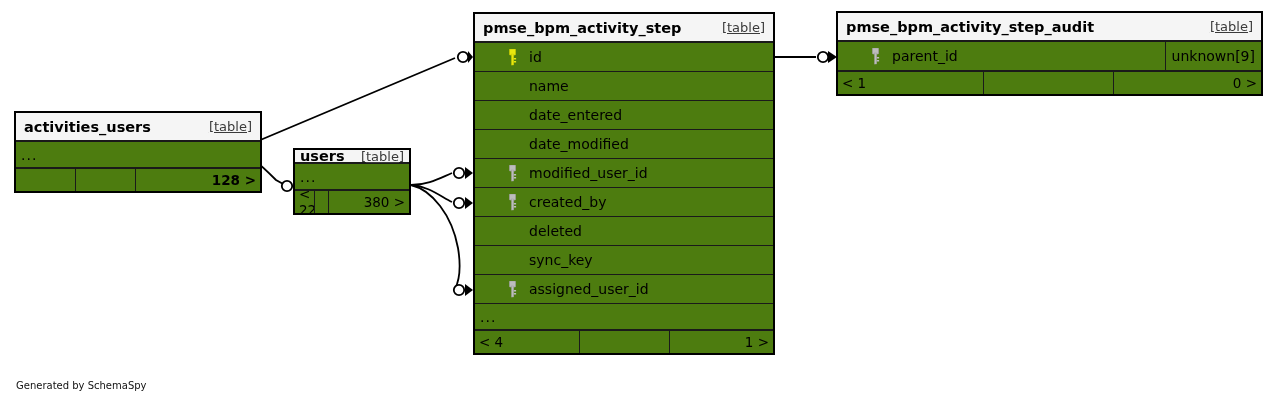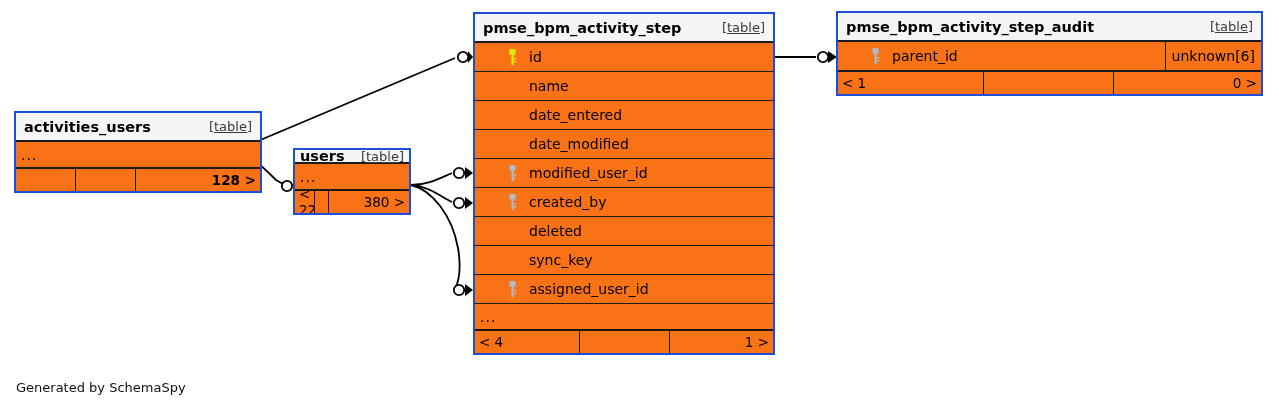--- a/index.html
+++ b/index.html
@@ -24,22 +24,22 @@
     position: absolute;
     left: 0; top: 0;
     width: 1279px;
     height: 409px;
     pointer-events: none;
     z-index: 5;
   }
   .table-box {
     position: absolute;
     box-sizing: border-box;
-    border: 2px solid #1d4ed8;
-    background: #f97316;
+    border: 2px solid #000000;
+    background: #4d7c0f;
     z-index: 10;
   }
   .tbl-header {
     box-sizing: border-box;
     background: #f5f5f5;
     border-bottom: 2px solid #1a1a1a;
     display: flex;
     align-items: center;
     justify-content: space-between;
     padding: 0 8px;
@@ -118,21 +118,21 @@
     color: #000;
     padding: 0 4px;
     border-right: 1.5px solid #1a1a1a;
     overflow: hidden;
   }
   .foot-cell:last-child { border-right: none; }
   .foot-left { justify-content: flex-start; }
   .foot-right { justify-content: flex-end; }
   .footer-note {
     position: absolute;
-    font-size: 13px;
+    font-size: 10px;
     color: #111111;
     white-space: nowrap;
     z-index: 12;
   }
   svg.keyicon { display: block; }
 </style>
 </head>
 <body>
 
 <div id="canvas">
@@ -302,21 +302,21 @@
     <div class="tbl-row">
       <span class="row-key">
         <svg class="keyicon" width="11" height="17" viewBox="0 0 11 17">
           <rect x="2.5" y="0" width="6" height="6" rx="0.6" fill="#bdbdbd" stroke="#9e9e9e" stroke-width="0.7"></rect>
           <rect x="4.5" y="5" width="2.2" height="11" fill="#bdbdbd" stroke="#9e9e9e" stroke-width="0.5"></rect>
           <rect x="6.7" y="9" width="2.4" height="1.5" fill="#bdbdbd"></rect>
           <rect x="6.7" y="12" width="2.4" height="1.5" fill="#bdbdbd"></rect>
         </svg>
       </span>
       <span class="row-label">parent_id</span>
-      <span class="row-type">unknown[6]</span>
+      <span class="row-type">unknown[9]</span>
     </div>
 
     <div class="tbl-footer">
       <div class="foot-cell foot-left" style="width:146px;">&lt; 1</div>
       <div class="foot-cell foot-left" style="width:130px;"></div>
       <div class="foot-cell foot-right" style="flex:1;">0 &gt;</div>
     </div>
   </div>
 
   <div class="footer-note" style="left:16px; top:380px;">Generated by SchemaSpy</div>

